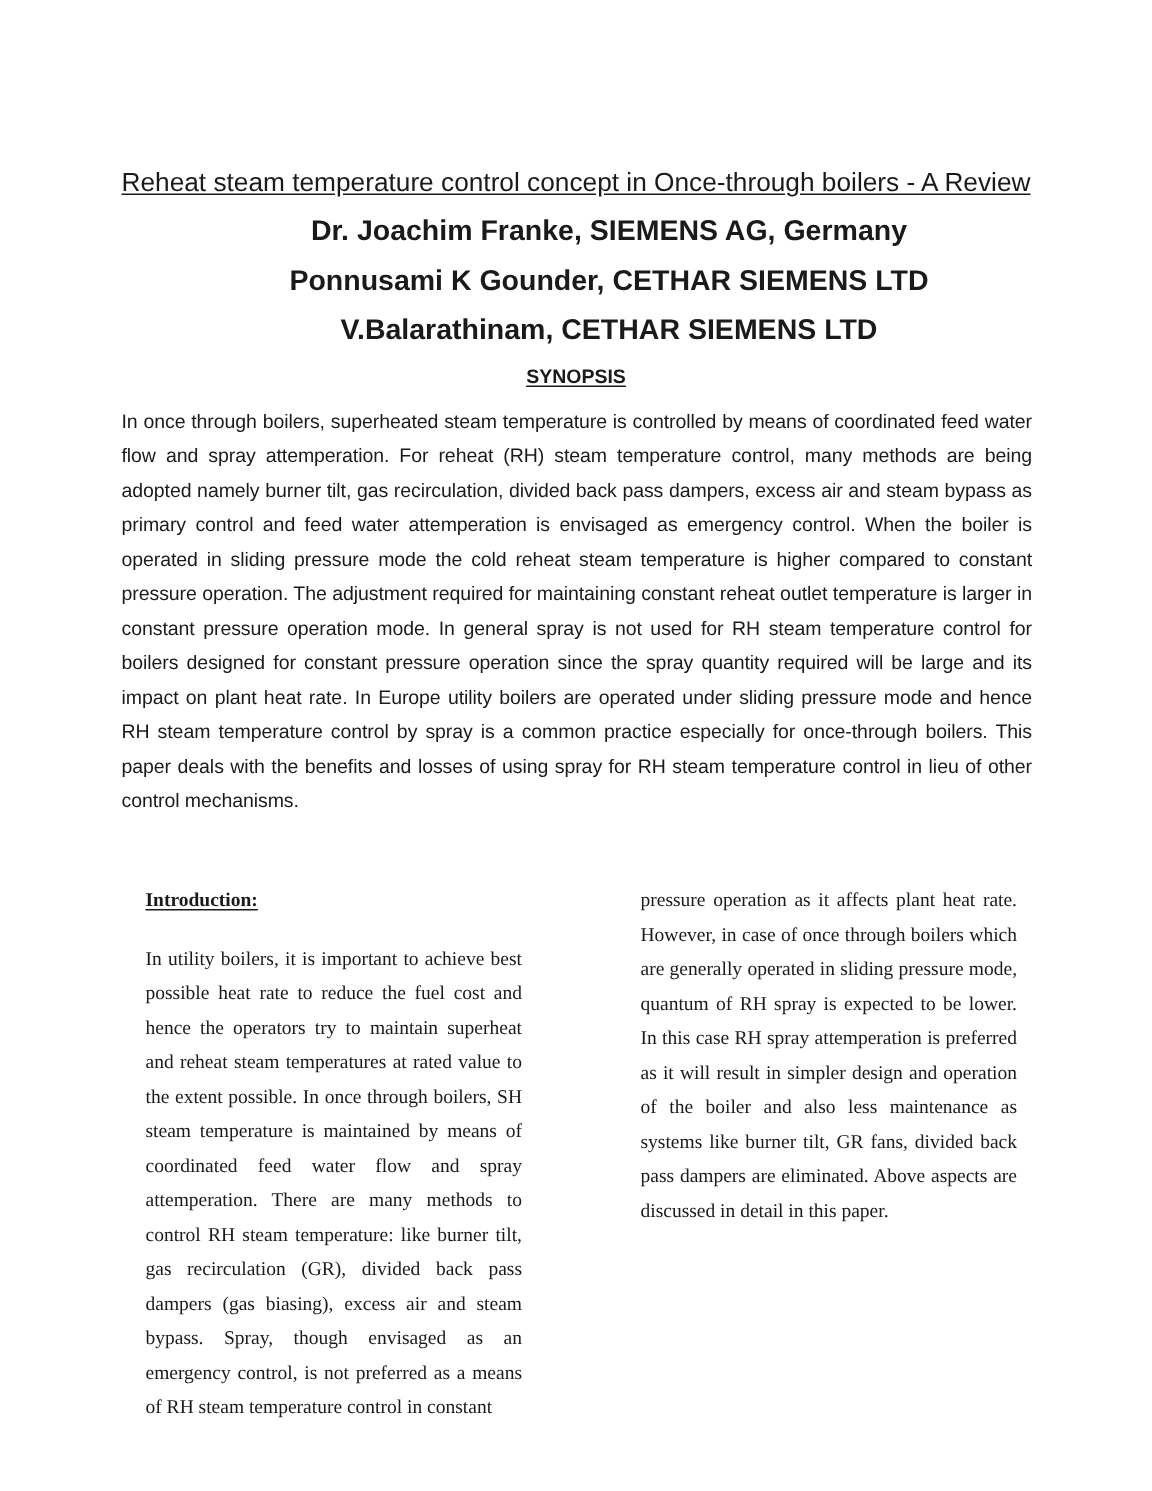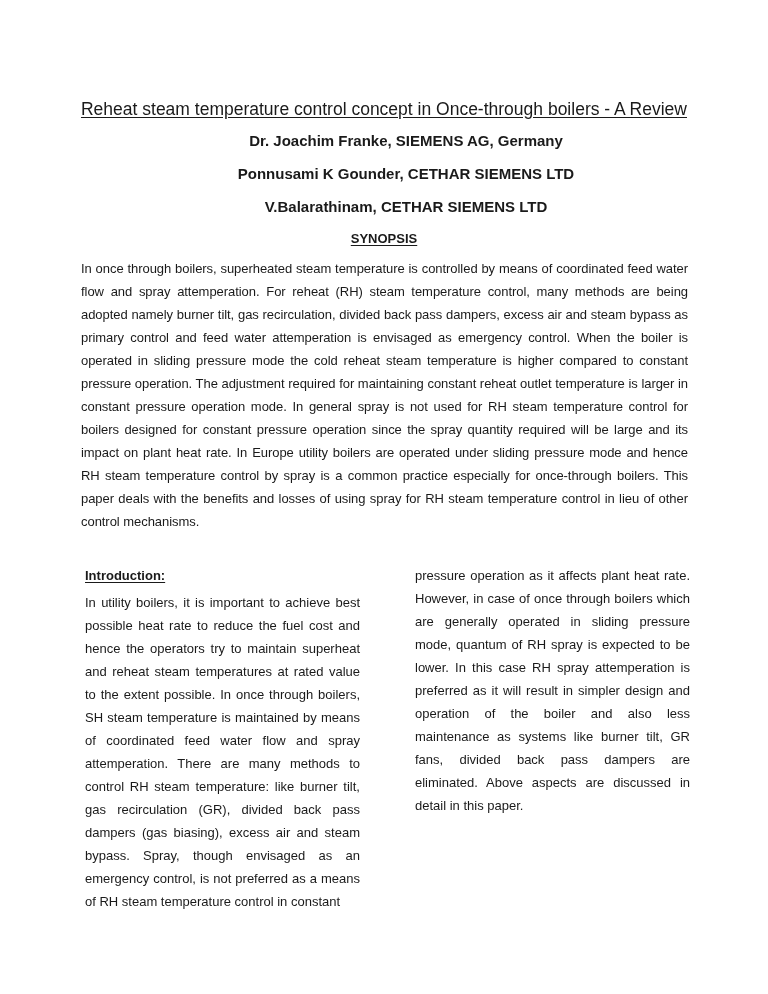--- a/index.html
+++ b/index.html
@@ -10,41 +10,41 @@
     body {
       width: 768px;
       height: 994px;
       overflow: hidden;
       font-family: "Liberation Sans", sans-serif;
       color: #1a1a1a;
       position: relative;
     }
     .page {
       position: absolute;
-      left: 0; top: 4px;
+      left: 0; top: 16px;
       width: 768px;
       height: 750px;
       border-radius: 13px;
     }
     .title {
       position: absolute;
       left: 0; right: 0;
       top: 95px;
       text-align: center;
       font-size: 17.5px;
       text-decoration: underline;
       text-underline-offset: 2px;
       color: #1a1a1a;
       white-space: nowrap;
     }
     .author {
       position: absolute;
       left: 0; right: 0;
       text-align: center;
-      font-size: 15px;
+      font-size: 19px;
       font-weight: bold;
       color: #1a1a1a;
       white-space: nowrap;
       margin-left: 44px;
     }
     .author.a1 { top: 128px; }
     .author.a2 { top: 161px; }
     .author.a3 { top: 194px; }
     .synopsis-heading {
       position: absolute;
@@ -70,21 +70,21 @@
     .col {
       position: absolute;
       top: 556px;
       width: 283px;
       font-size: 13px;
       line-height: 23px;
       text-align: justify;
     }
     .col.left { left: 81px; }
     .col.right { left: 411px; }
-    .col p { margin: 4px; }
+    .col p { margin: 16px; font-family: Liberation Serif, serif; }
     .section-heading {
       font-weight: bold;
       text-decoration: underline;
       text-underline-offset: 2px;
       display: inline;
     }
     .heading-line { margin: 0; }
     .gap { height: 23px; }
     .colon { font-weight: normal; }
   </style>

